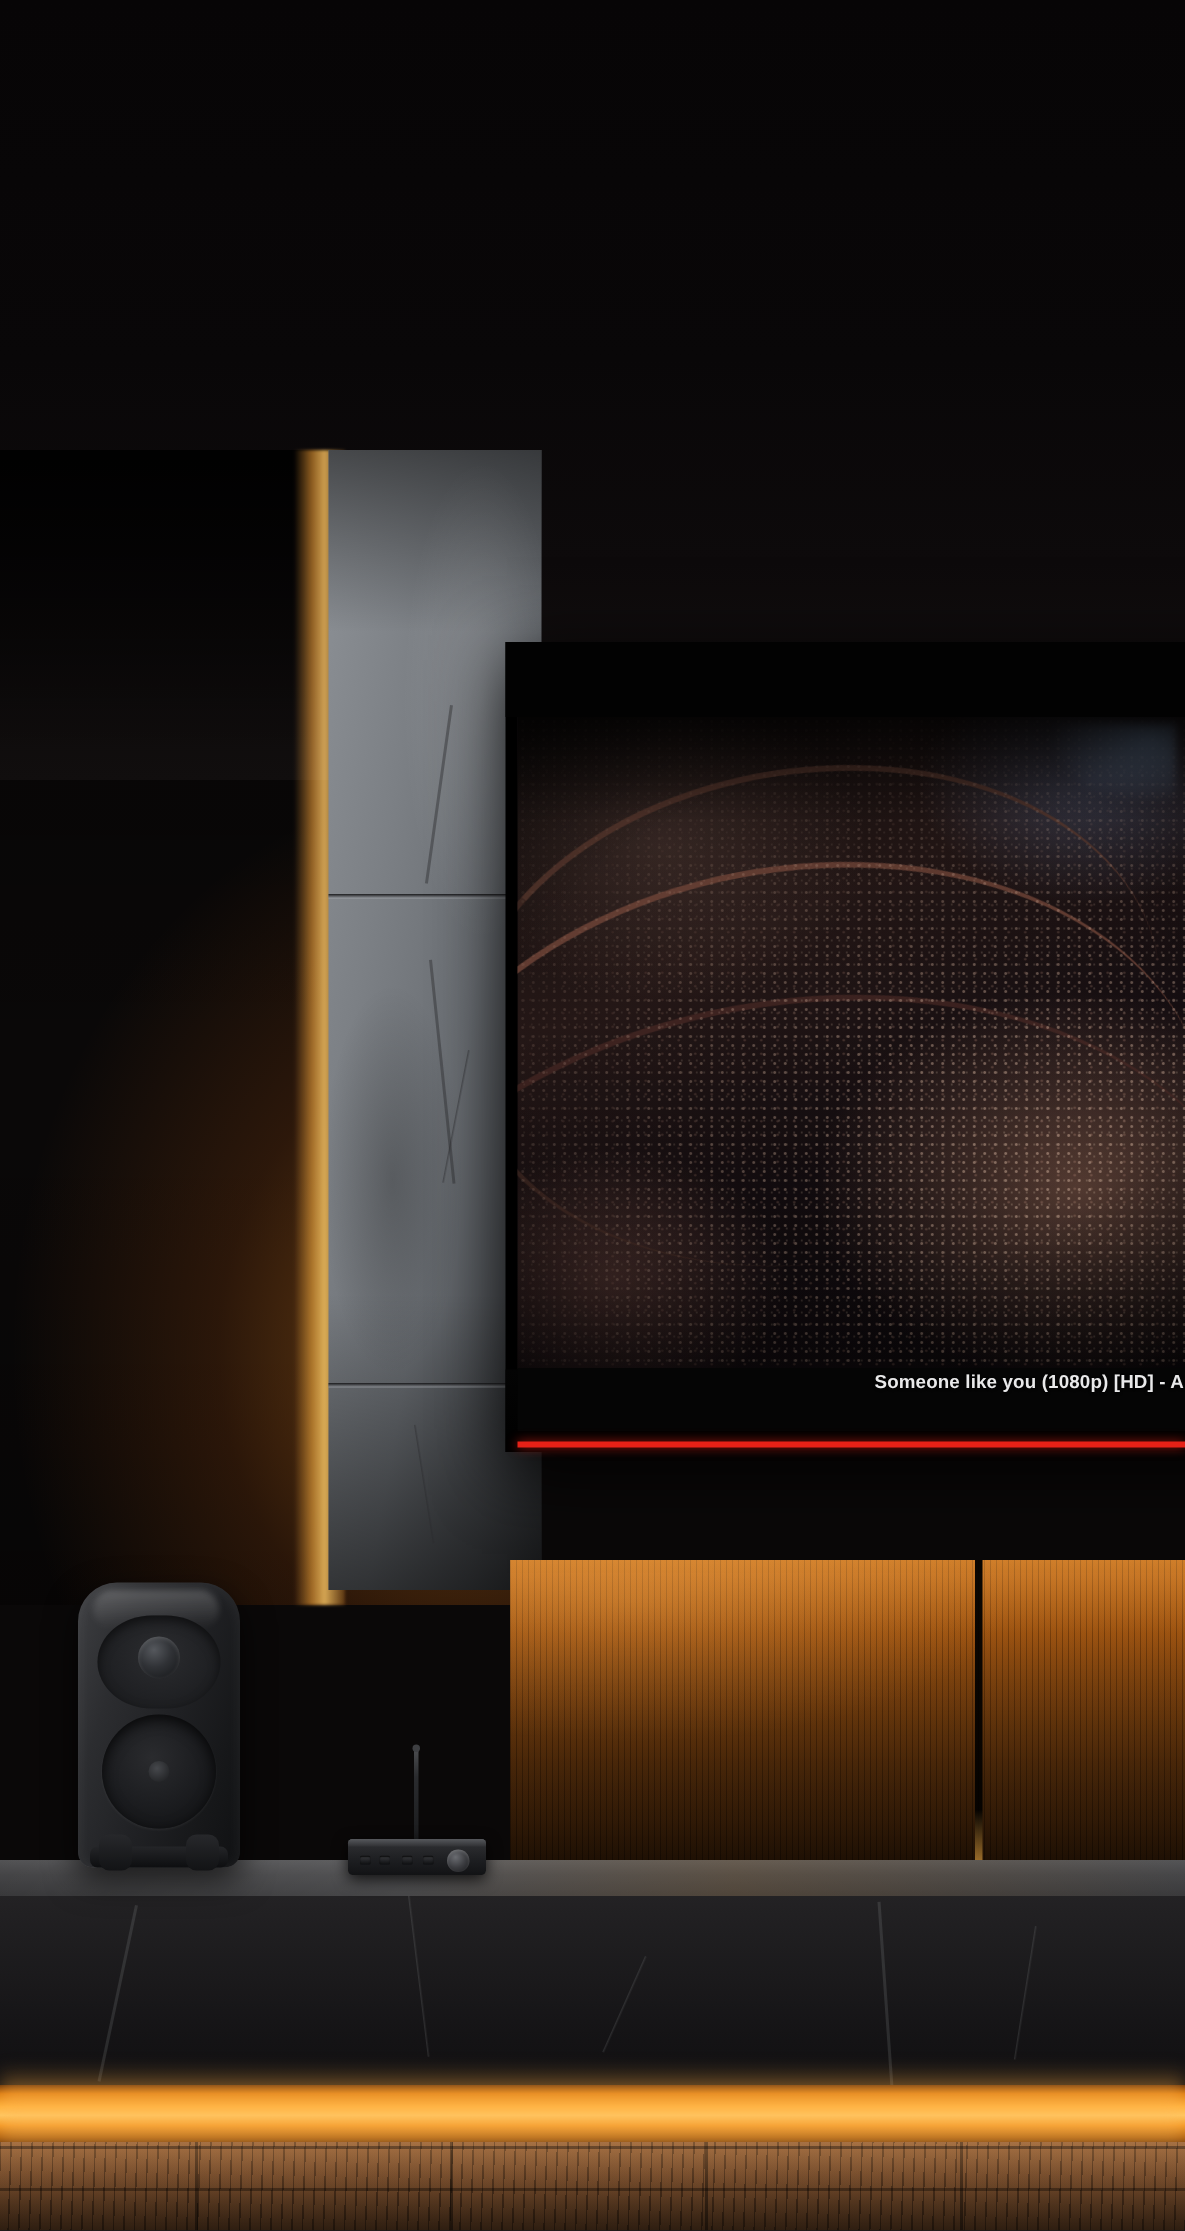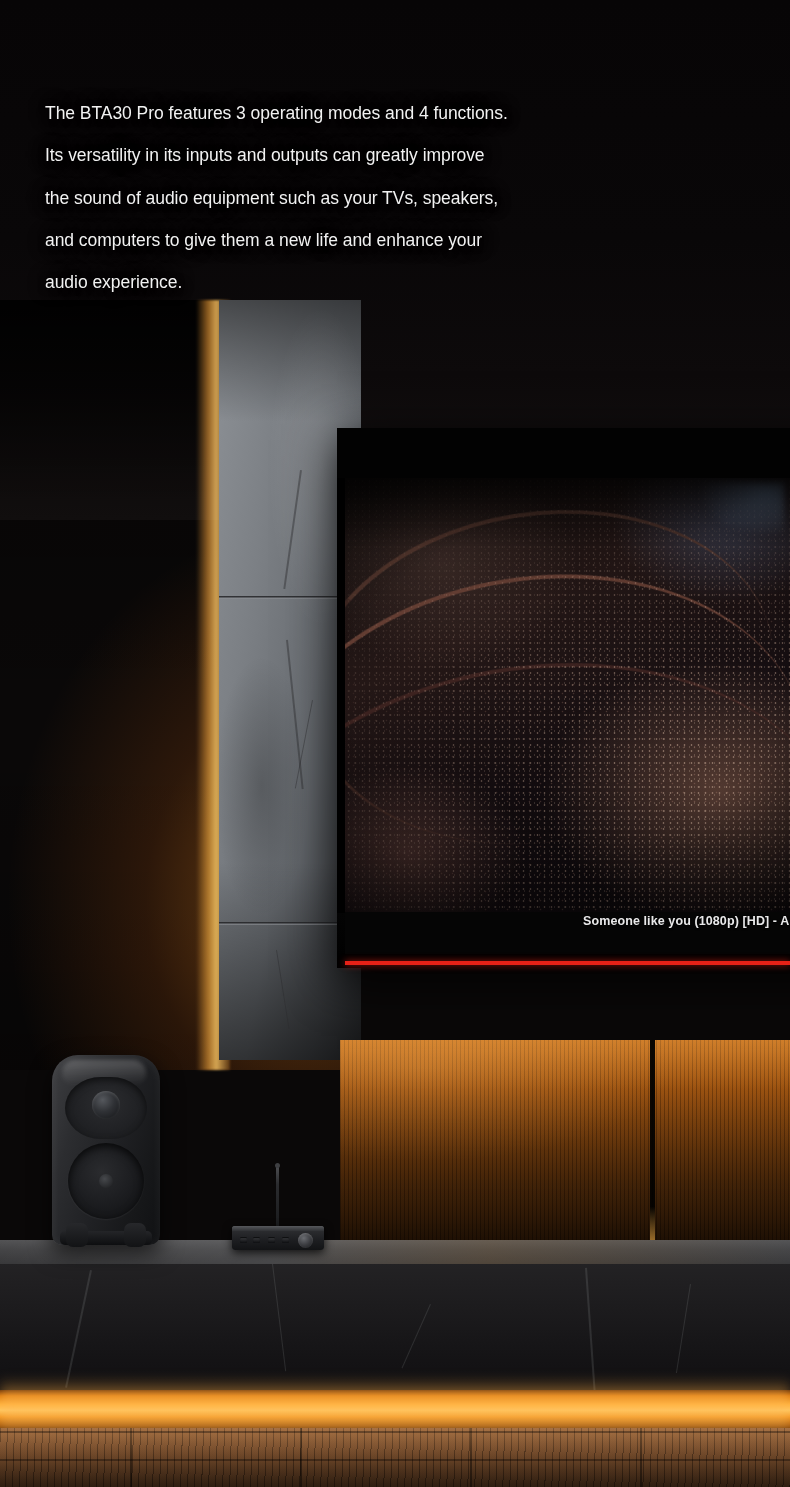--- a/index.html
+++ b/index.html
@@ -421,20 +421,15 @@
       <div class="tv-bezel-top"></div>
       <div class="tv-bezel-bottom"></div>
       <div class="tv-title-bar"></div>
       <div class="tv-title">Someone like you (1080p) [HD] - A</div>
       <div class="tv-progress" style="background: rgb(230, 33, 23);"></div>
     </div>
 
   </div>
 
   <div class="copy">
-    <p class="body-copy" style="color: rgb(242, 242, 242);">The BTA30 Pro features 3 operating modes and 4 functions.
-Its versatility in its inputs and outputs can greatly improve
-the sound of audio equipment such as your TVs, speakers,
-and computers to give them a new life and enhance your
-audio experience.</p>
   </div>
 
 </div>
 
 </body></html>

